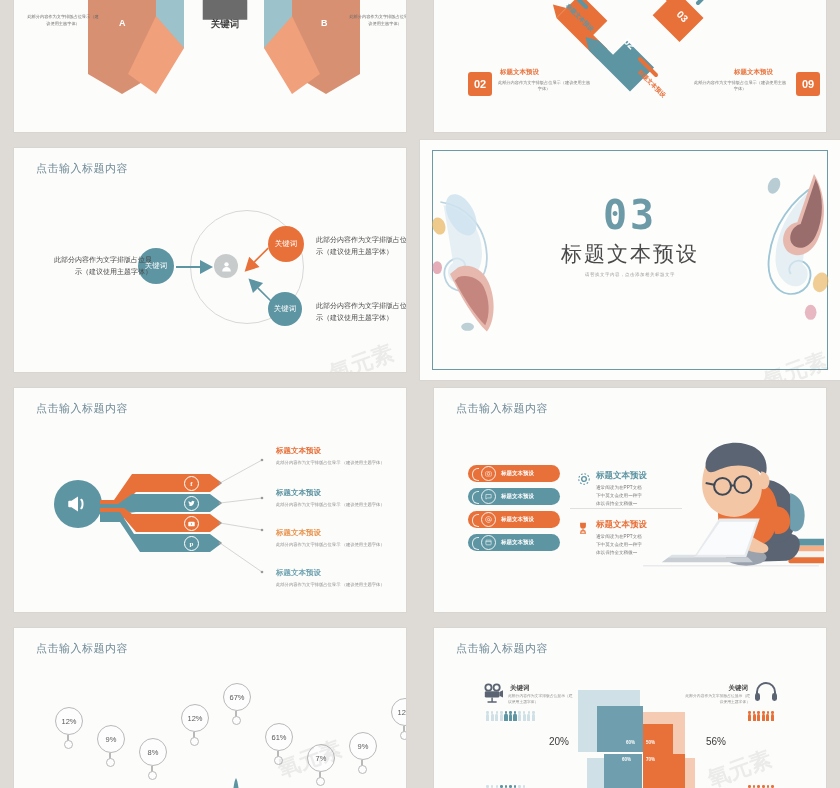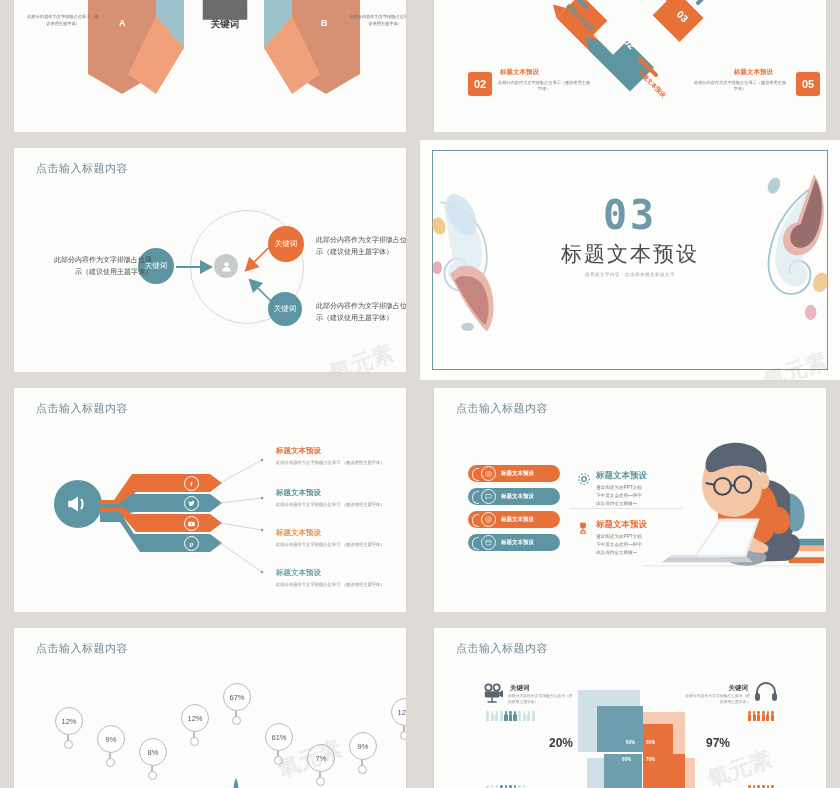--- a/index.html
+++ b/index.html
@@ -141,21 +141,21 @@
   }
   .pin .dot{
     width:7px;height:7px;border-radius:50%;border:1.1px solid #b9b9b9;
     background:#fdfdfd;margin:-1px auto 0;
   }
 
   
   .chart8{position:absolute;inset:0;}
   .sqr{position:absolute;}
   .sqlabel{position:absolute;font-size:4.5px;color:#fff;font-weight:bold;}
-  .bigpct{position:absolute;font-size:12px;font-weight:bold;color:#3a3a3a;}
+  .bigpct{position:absolute;font-size:10px;font-weight:normal;color:#3a3a3a;}
   .kwhead{position:absolute;font-size:6.5px;font-weight:bold;color:#4a4a4a;}
   .kwbody{position:absolute;font-size:3.8px;color:#8f8f8f;line-height:1.55;text-align:center;}
   .people{position:absolute;display:flex;gap:1.4px;}
   .people i{
     display:block;width:3.2px;height:10px;position:relative;
   }
   .people i::before{
     content:"";position:absolute;left:0.35px;top:0;width:2.5px;height:2.5px;
     border-radius:50%;background:currentColor;
   }
@@ -230,21 +230,21 @@
           </g>
         </svg>
 
         <div style="position:absolute;left:136px;top:46px;font-size:6px;font-weight:bold;color:#5e95a3;transform:rotate(45deg);transform-origin:0 0;white-space:nowrap;">标题文本预设</div>
         <div style="position:absolute;left:208px;top:112px;font-size:6px;font-weight:bold;color:#e8713a;transform:rotate(45deg);transform-origin:0 0;white-space:nowrap;">标题文本预设</div>
 
         <div class="numbox" style="left:34px;top:116px;">02</div>
         <div class="sidehead" style="left:66px;top:112px;">标题文本预设</div>
         <div class="sidebody" style="left:62px;top:124px;">此部分内容作为文字排版占位显示（建议使用主题字体）</div>
 
-        <div class="numbox" style="left:362px;top:116px;">05</div>
+        <div class="numbox" style="left:362px;top:116px;">09</div>
         <div class="sidehead" style="left:300px;top:112px;">标题文本预设</div>
         <div class="sidebody" style="left:258px;top:124px;">此部分内容作为文字排版占位显示（建议使用主题字体）</div>
       </div>
     </div>
   </div>
 
   <div class="cell">
     <div class="slide">
       <div class="slide-title">点击输入标题内容</div>
 
@@ -624,19 +624,19 @@
         <div class="sqr" style="left:153px;top:130px;width:54px;height:54px;background:#cfe0e6;"></div>
         <div class="sqr" style="left:170px;top:126px;width:38px;height:44px;background:#6f9fae;"></div>
         <div class="sqlabel" style="left:188px;top:129px;">60%</div>
 
         <div class="sqr" style="left:209px;top:130px;width:52px;height:54px;background:#f6cbb4;"></div>
         <div class="sqr" style="left:209px;top:126px;width:42px;height:48px;background:#e8713a;"></div>
         <div class="sqlabel" style="left:212px;top:129px;">70%</div>
 
         <div class="bigpct" style="left:115px;top:108px;">20%</div>
 
-        <div class="bigpct" style="left:272px;top:108px;">97%</div>
+        <div class="bigpct" style="left:272px;top:108px;">56%</div>
       </div>
       <div class="wm" style="right:50px;bottom:48px;">氧元素</div>
     </div>
   </div>
 
 </div>
 
 </body></html>

